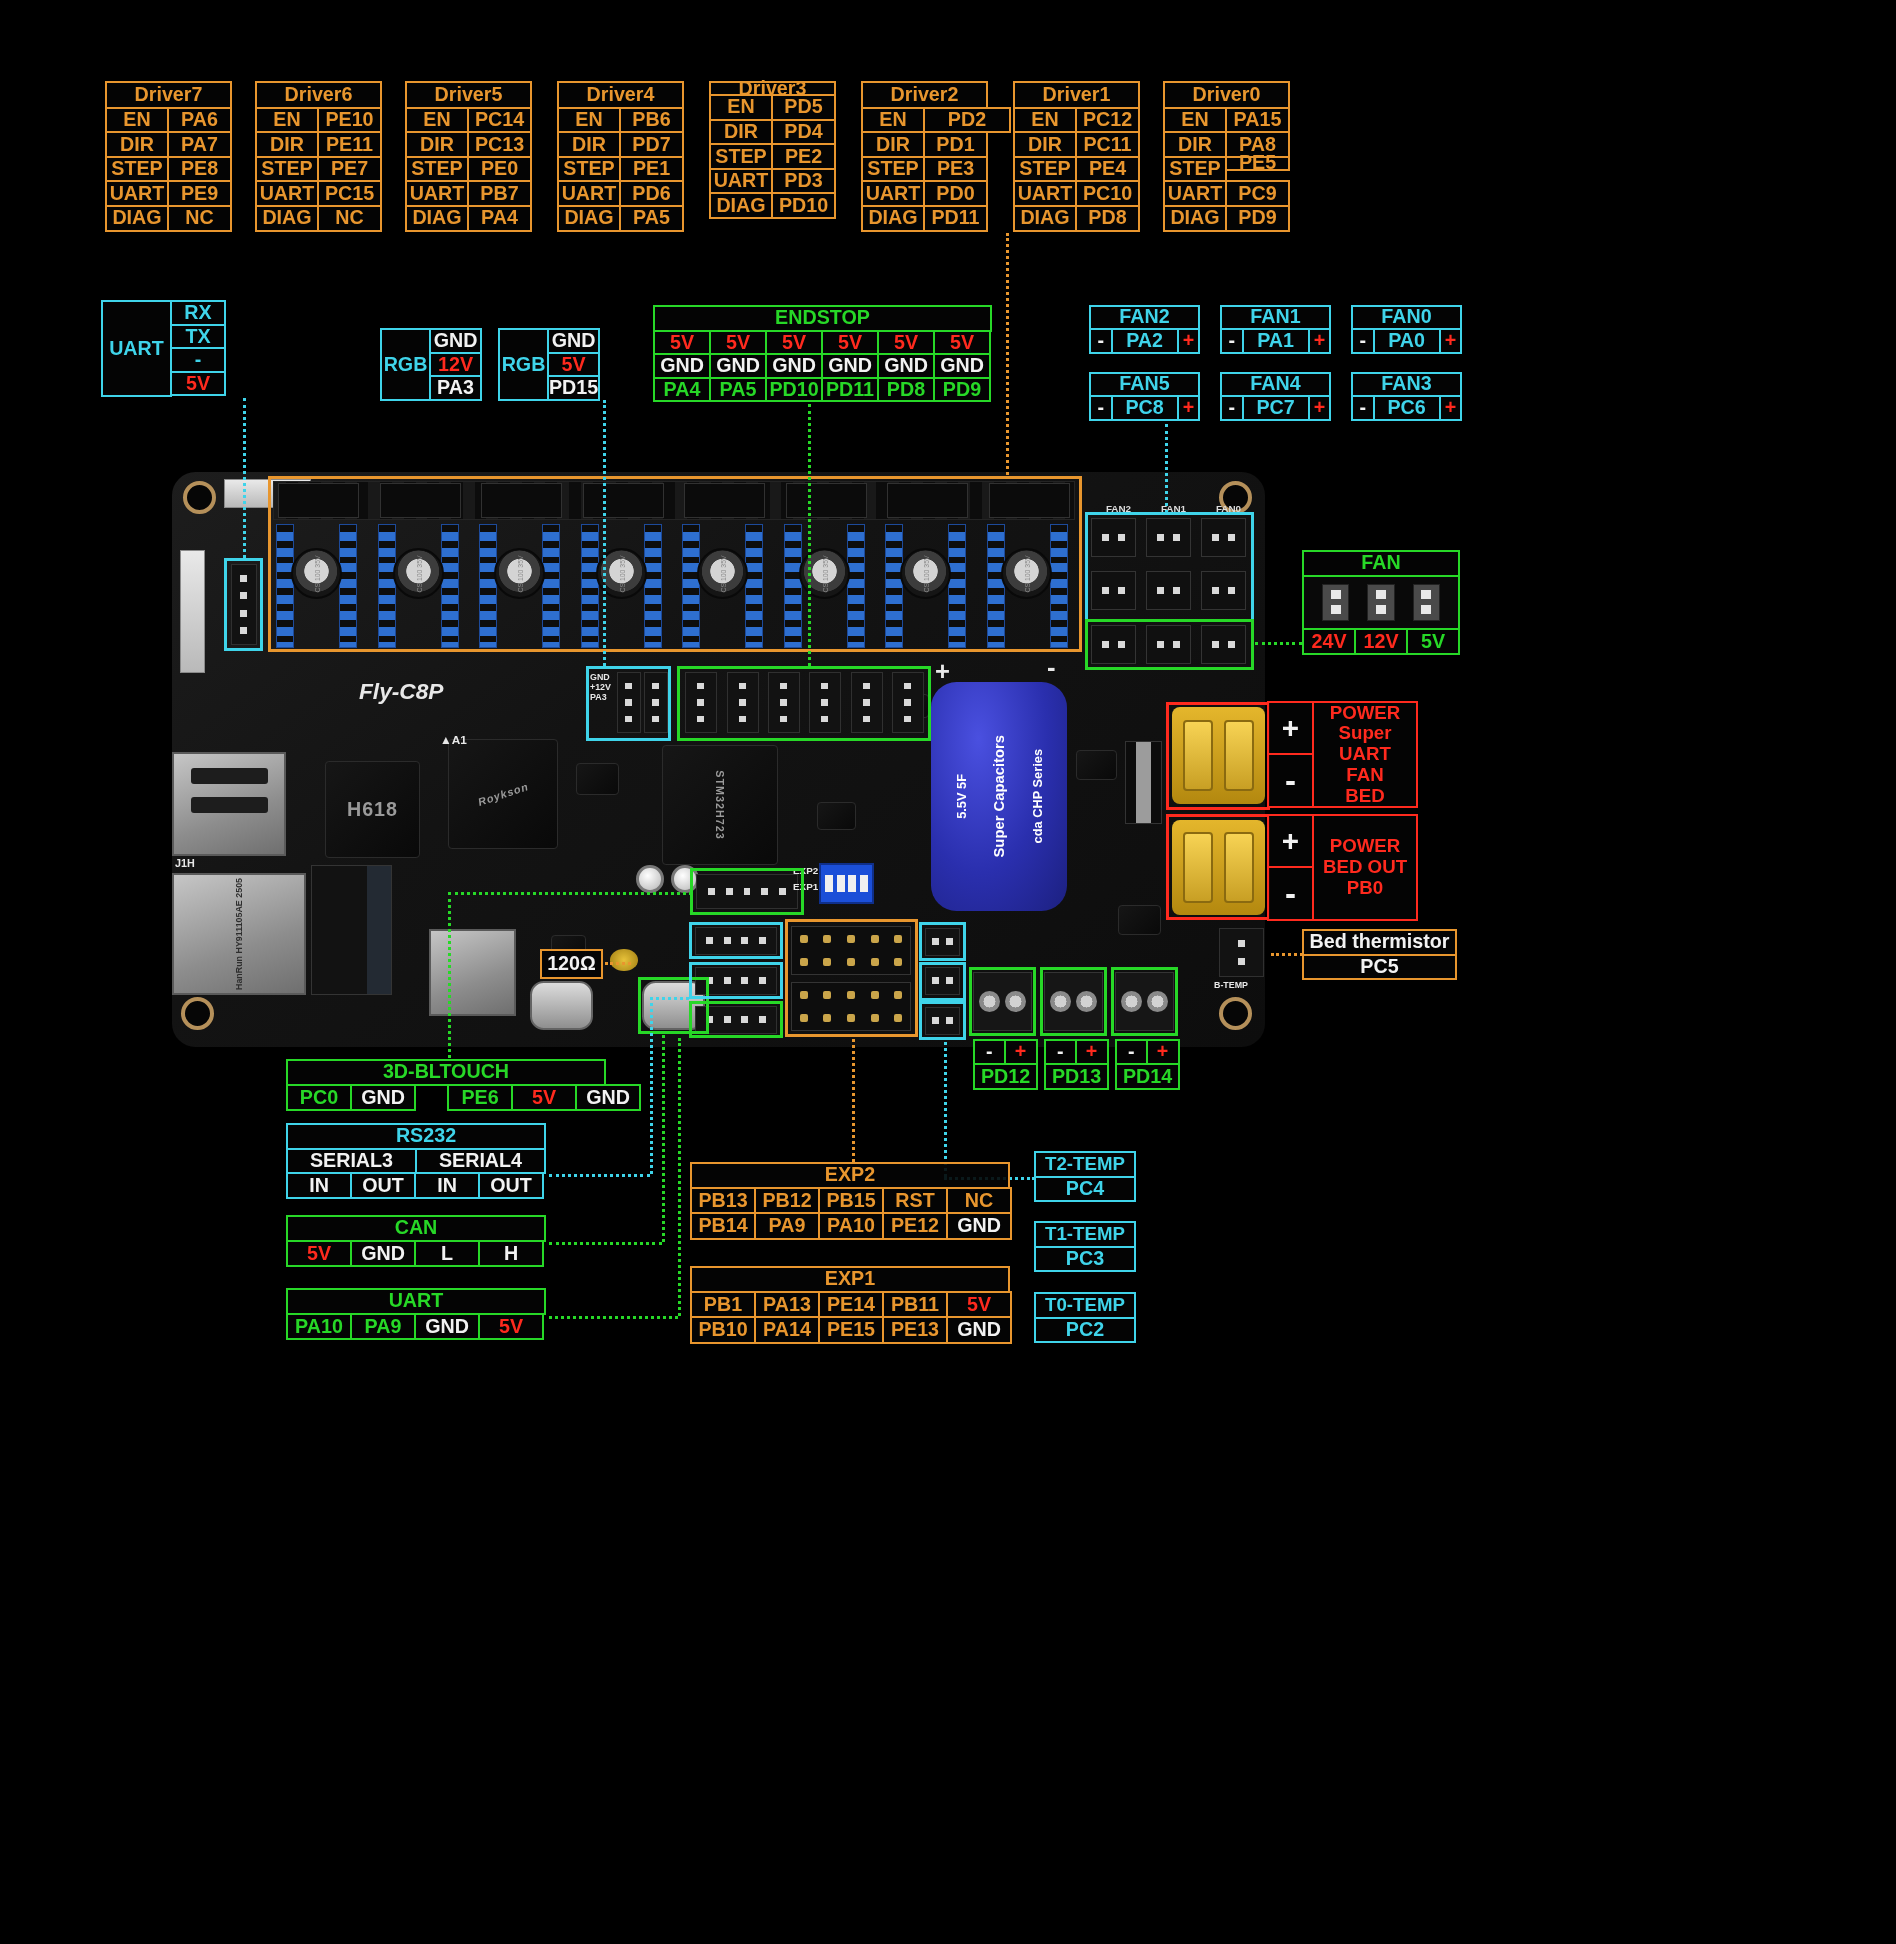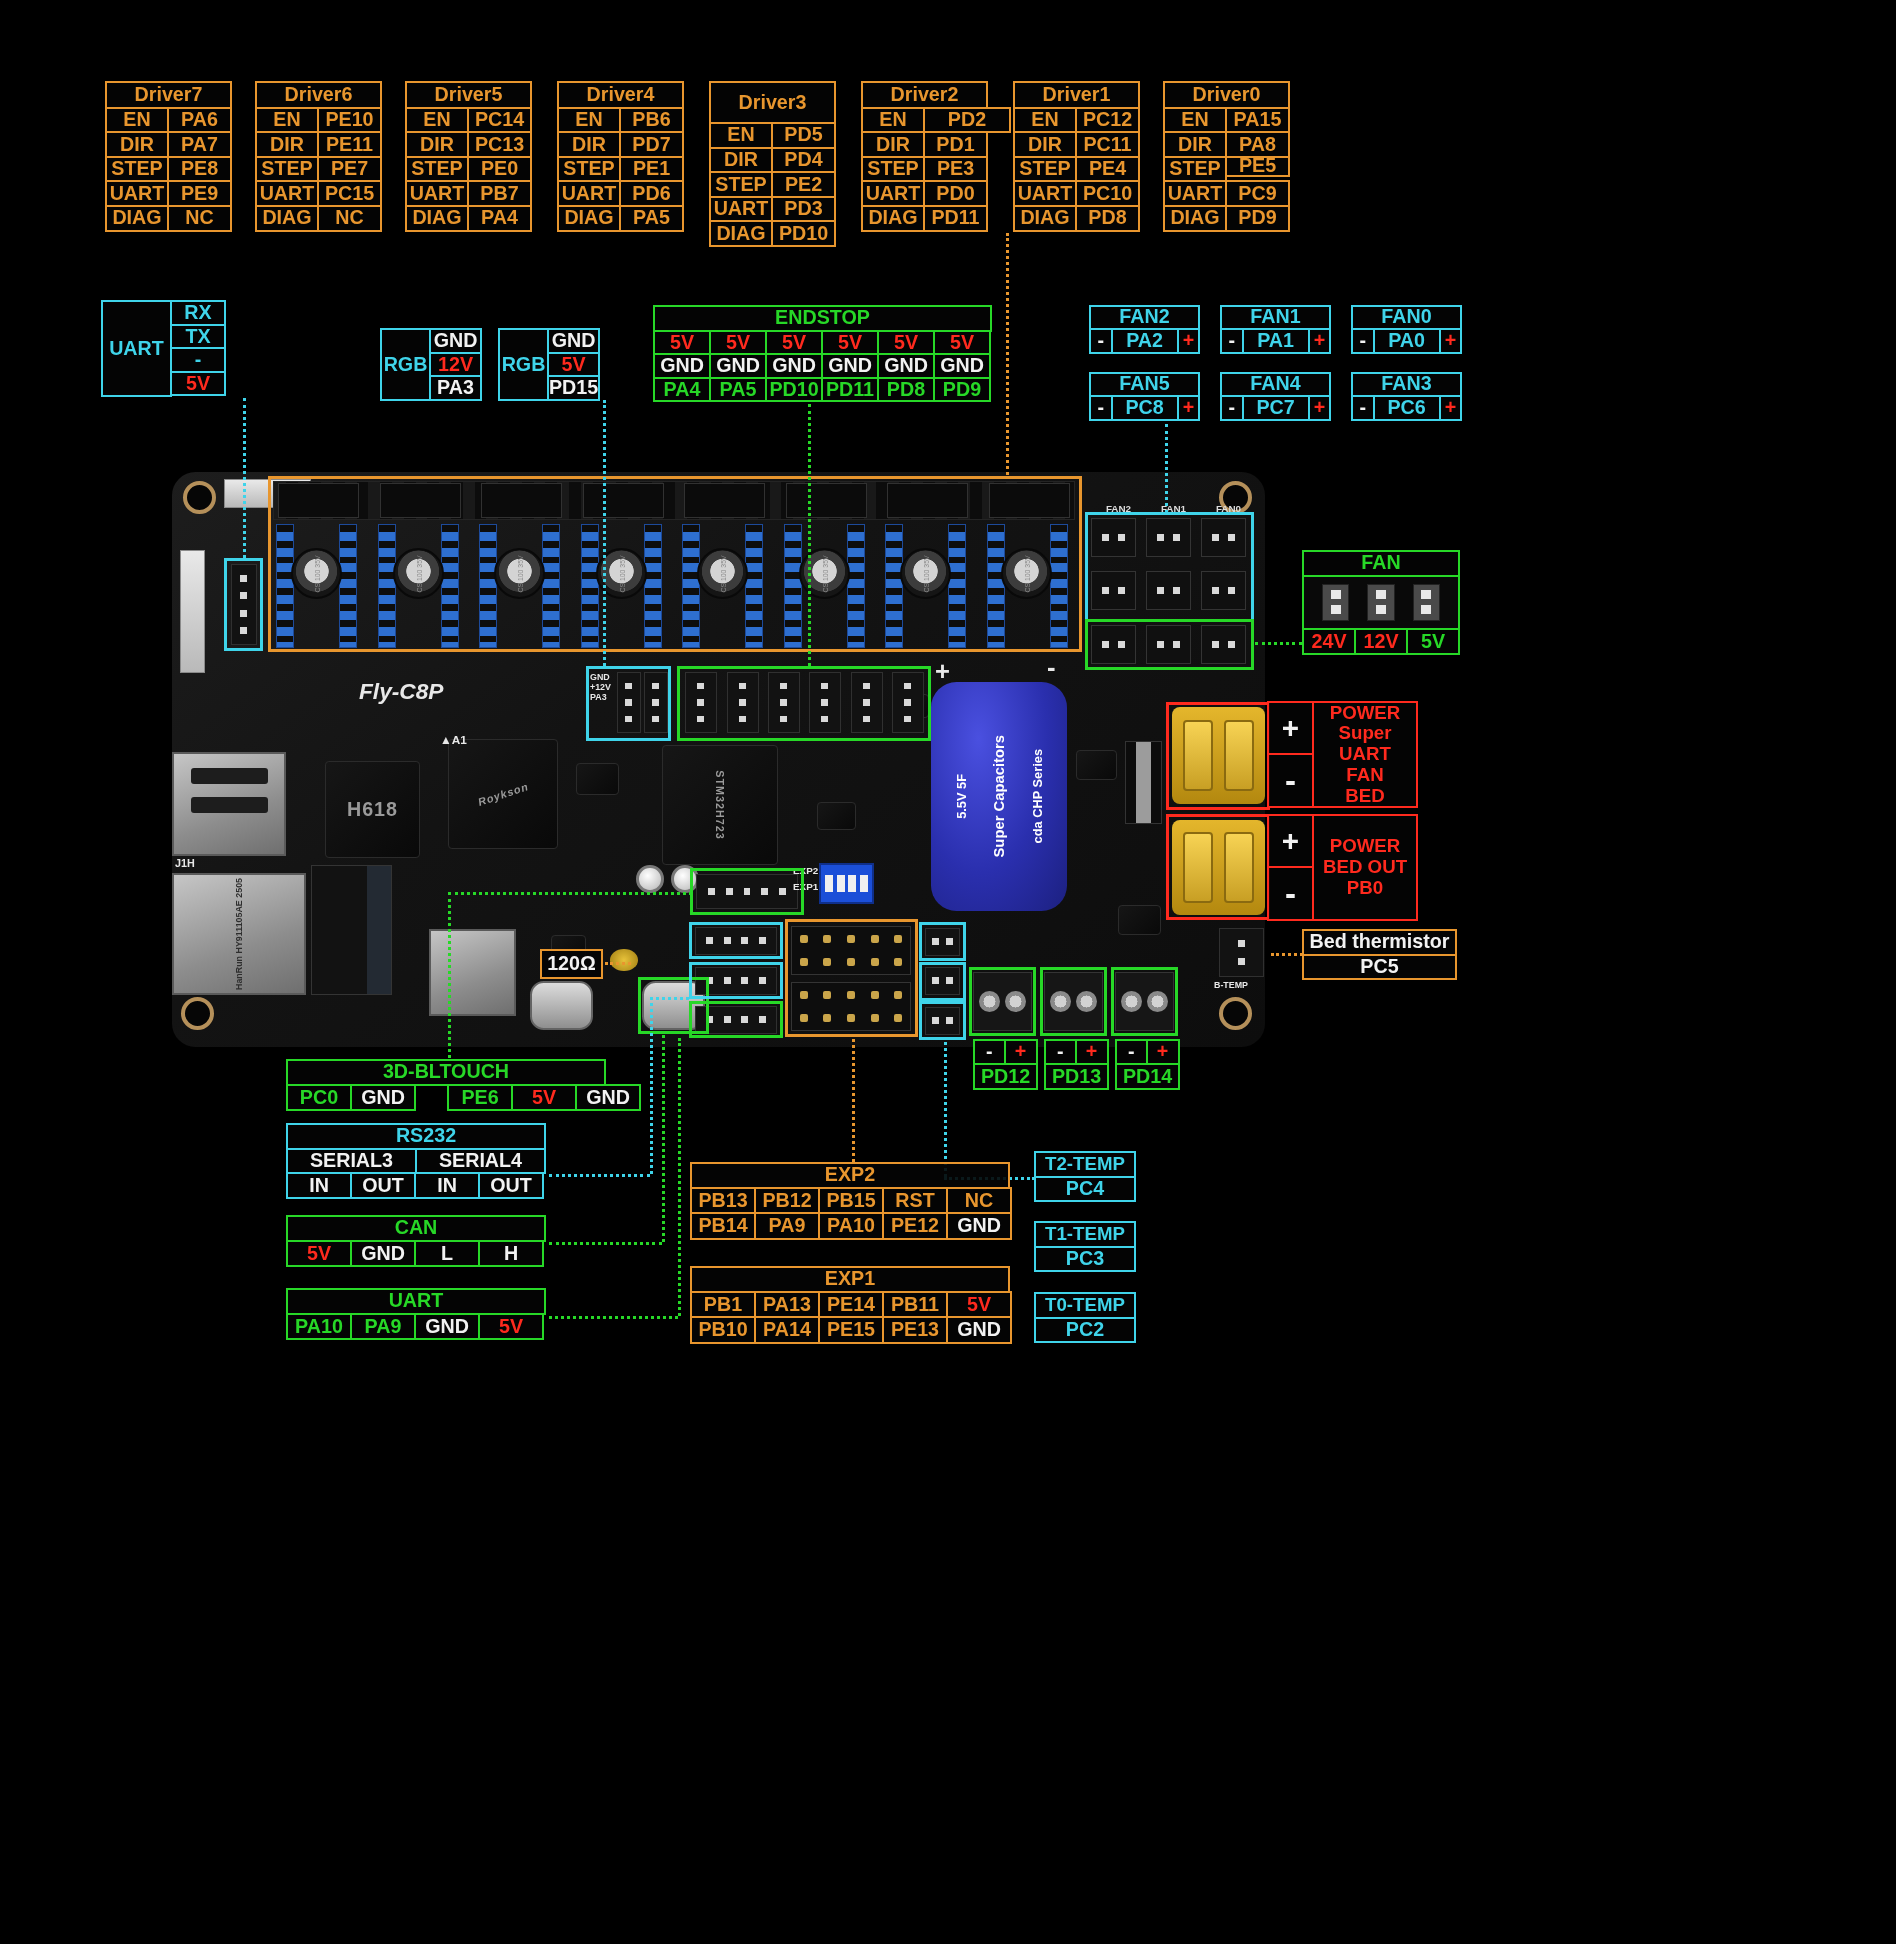--- a/index.html
+++ b/index.html
@@ -532,21 +532,21 @@
         <div class="tcell" style="width: 64px; height: 26.6px;">UART</div>
         <div class="tcell" style="width: 65px; height: 26.6px;">PD6</div>
       </div>
       <div class="trow">
         <div class="tcell" style="width: 64px; height: 26.6px;">DIAG</div>
         <div class="tcell" style="width: 65px; height: 26.6px;">PA5</div>
       </div>
     </div>
     <div class="tbl orange" style="left: 709px; top: 81px;">
       <div class="trow">
-        <div class="tcell" style="width: 127px; height: 43px;">Driver3</div>
+        <div class="tcell" style="width: 127px; height: 15px;">Driver3</div>
       </div>
       <div class="trow">
         <div class="tcell" style="width: 64px; height: 26.6px;">EN</div>
         <div class="tcell" style="width: 65px; height: 26.6px;">PD5</div>
       </div>
       <div class="trow">
         <div class="tcell" style="width: 64px; height: 26.6px;">DIR</div>
         <div class="tcell" style="width: 65px; height: 26.6px;">PD4</div>
       </div>
       <div class="trow">
@@ -619,21 +619,21 @@
       <div class="trow">
         <div class="tcell" style="width: 64px; height: 26.6px;">EN</div>
         <div class="tcell" style="width: 65px; height: 26.6px;">PA15</div>
       </div>
       <div class="trow">
         <div class="tcell" style="width: 64px; height: 26.6px;">DIR</div>
         <div class="tcell" style="width: 65px; height: 26.6px;">PA8</div>
       </div>
       <div class="trow">
         <div class="tcell" style="width: 64px; height: 26.6px;">STEP</div>
-        <div class="tcell" style="width: 65px; height: 21px; text-align: right;">PE5</div>
+        <div class="tcell" style="width: 65px; height: 15px; text-align: right;">PE5</div>
       </div>
       <div class="trow">
         <div class="tcell" style="width: 64px; height: 26.6px;">UART</div>
         <div class="tcell" style="width: 65px; height: 26.6px;">PC9</div>
       </div>
       <div class="trow">
         <div class="tcell" style="width: 64px; height: 26.6px;">DIAG</div>
         <div class="tcell" style="width: 65px; height: 26.6px;">PD9</div>
       </div>
     </div>

